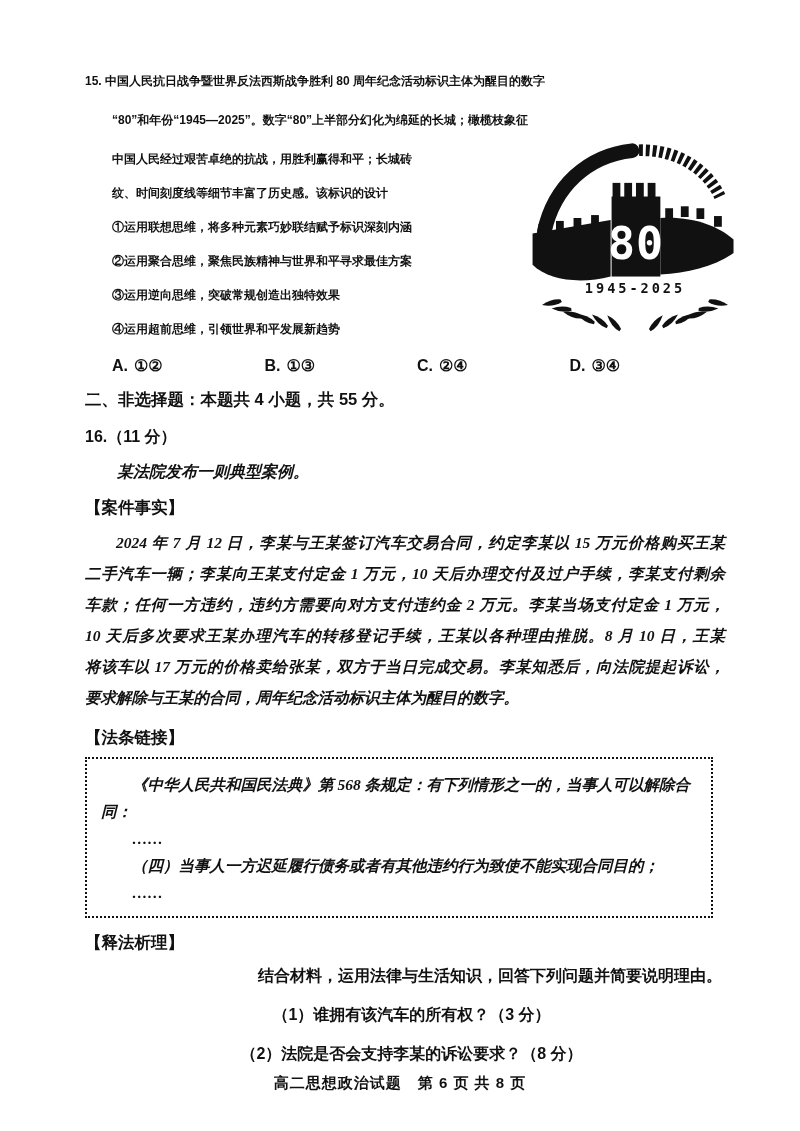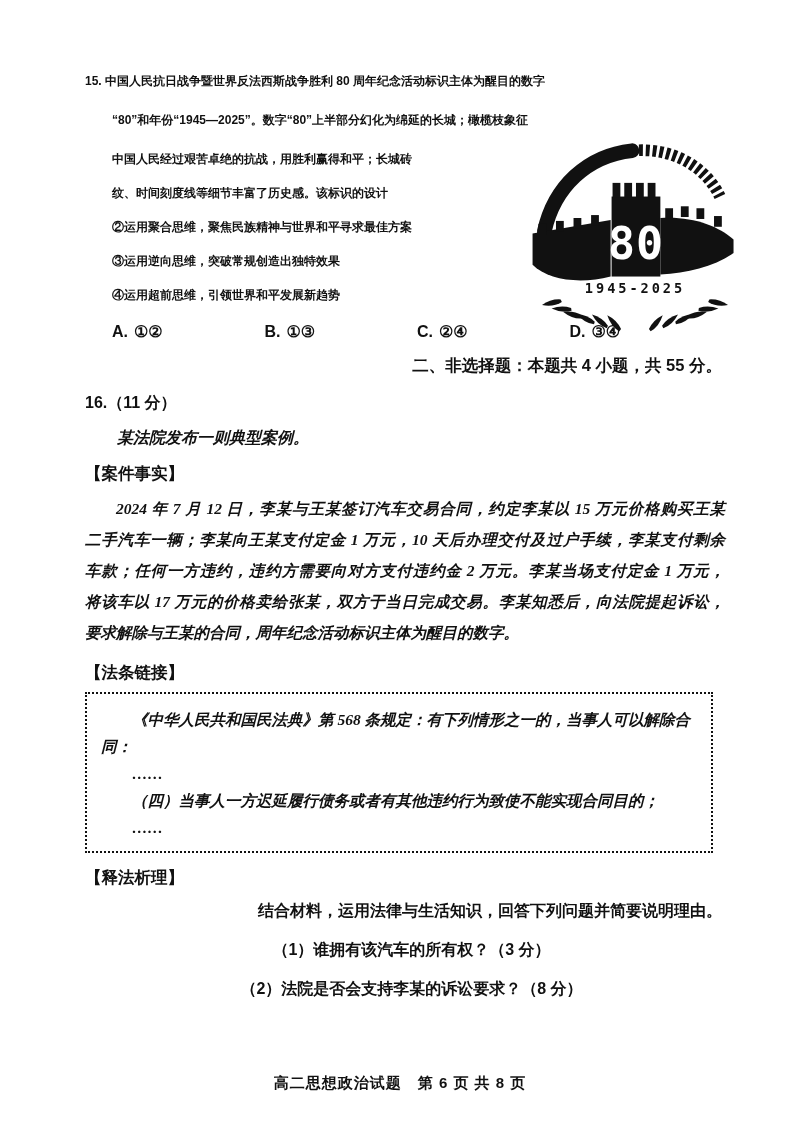--- a/index.html
+++ b/index.html
@@ -14,21 +14,21 @@
   .q15-lines .ln{height:34px;}
   .q15-lines .ln-first{ text-indent:-27px; padding-left:27px; margin-bottom:5px;}
   .q15-lines .ln-wrap{ padding-left:27px; margin-bottom:5px;}
   .q15-lines .ln-body{ padding-left:27px;}
   .options-row{display:flex; margin-top:10px; font-weight:bold; font-size:16px; padding-left:27px;}
   .option{width:161px; white-space:nowrap;}
   .option .opt-label{margin-right:6px;}
   
   .logo-box{position:absolute; top:138px; left:522px; width:226px; height:200px;}
   
-  .sec2-title{margin-top:14px; margin-left:-27px; padding-left:27px; font-weight:bold; font-size:16.5px;text-align:right;}
+  .sec2-title{margin-top:14px; margin-left:-27px; padding-left:27px; font-weight:bold; font-size:16.5px;}
   .q16-number{margin-top:16px; font-weight:bold; font-size:16px;}
   .q16-intro{margin-top:14px; font-weight:bold; font-size:16px; font-family:"Liberation Serif",serif; font-style:italic; text-indent:2em;}
   .block-header{margin-top:14px; font-weight:bold; font-size:16.5px;}
   
   .facts{width:640px; margin-top:8px; font-family:"Liberation Serif",serif; font-style:italic; font-weight:bold; font-size:15.5px; line-height:31px;}
   .facts .f-ln{text-align:justify; text-align-last:justify; white-space:nowrap;}
   .facts .f-first{text-indent:2em;}
   .facts .f-last{text-align-last:left;}
   
   .law-box{width:628px; margin-top:8px; border:2.5px dotted #111; box-sizing:border-box;
@@ -46,20 +46,21 @@
 <body>
 
 <div class="page">
 
   <section>
     <div class="q15-lines">
       <div class="ln ln-first">15. 中国人民抗日战争暨世界反法西斯战争胜利 80 周年纪念活动标识主体为醒目的数字</div>
       <div class="ln ln-wrap">“80”和年份“1945—2025”。数字“80”上半部分幻化为绵延的长城；橄榄枝象征</div>
       <div class="ln ln-body">中国人民经过艰苦卓绝的抗战，用胜利赢得和平；长城砖</div>
       <div class="ln ln-body">纹、时间刻度线等细节丰富了历史感。该标识的设计</div>
+      <div class="ln ln-body">①运用联想思维，将多种元素巧妙联结赋予标识深刻内涵</div>
       <div class="ln ln-body">②运用聚合思维，聚焦民族精神与世界和平寻求最佳方案</div>
       <div class="ln ln-body">③运用逆向思维，突破常规创造出独特效果</div>
       <div class="ln ln-body">④运用超前思维，引领世界和平发展新趋势</div>
     </div>
 
     <div class="options-row">
       <span class="option">
         <span class="opt-label">A.</span><span>①②</span>
       </span>
       <span class="option">
@@ -127,20 +128,21 @@
 
   <section>
     <div class="q16-number">16.（11 分）</div>
     <div class="q16-intro">某法院发布一则典型案例。</div>
 
     <div class="block-header">【案件事实】</div>
     <div class="facts">
       <div class="f-ln f-first">2024 年 7 月 12 日，李某与王某签订汽车交易合同，约定李某以 15 万元价格购买王某</div>
       <div class="f-ln">二手汽车一辆；李某向王某支付定金 1 万元，10 天后办理交付及过户手续，李某支付剩余</div>
       <div class="f-ln">车款；任何一方违约，违约方需要向对方支付违约金 2 万元。李某当场支付定金 1 万元，</div>
+      <div class="f-ln">10 天后多次要求王某办理汽车的转移登记手续，王某以各种理由推脱。8 月 10 日，王某</div>
       <div class="f-ln">将该车以 17 万元的价格卖给张某，双方于当日完成交易。李某知悉后，向法院提起诉讼，</div>
       <div class="f-ln f-last">要求解除与王某的合同，周年纪念活动标识主体为醒目的数字。</div>
     </div>
 
     <div class="block-header">【法条链接】</div>
     <div class="law-box">
       <div class="ind">《中华人民共和国民法典》第 568 条规定：有下列情形之一的，当事人可以解除合</div>
       <div>同：</div>
       <div class="ind">……</div>
       <div class="ind">（四）当事人一方迟延履行债务或者有其他违约行为致使不能实现合同目的；</div>

